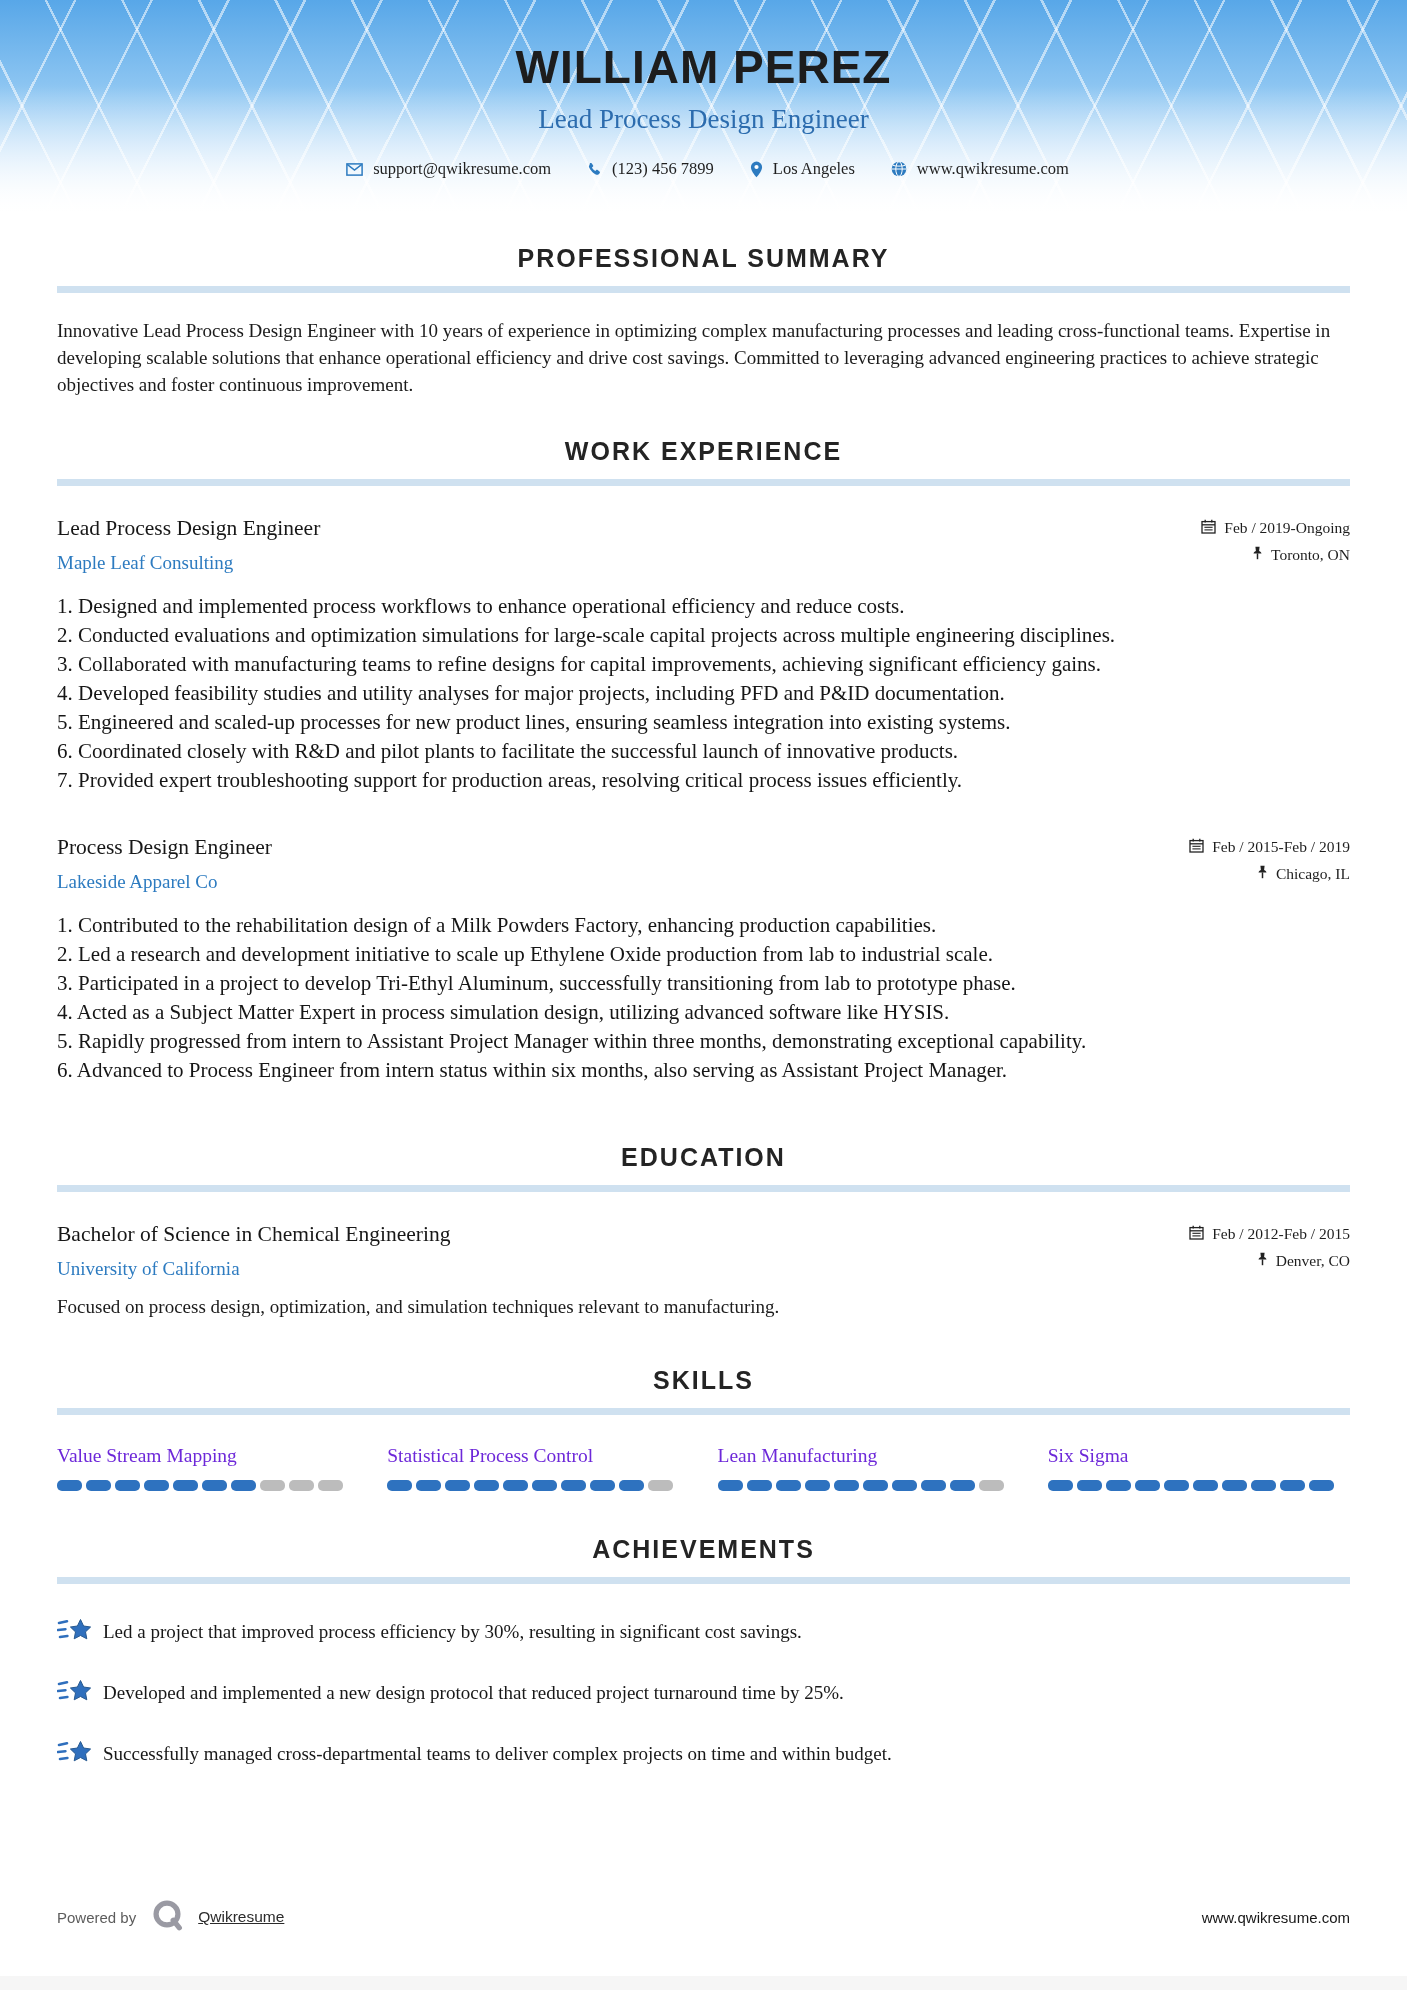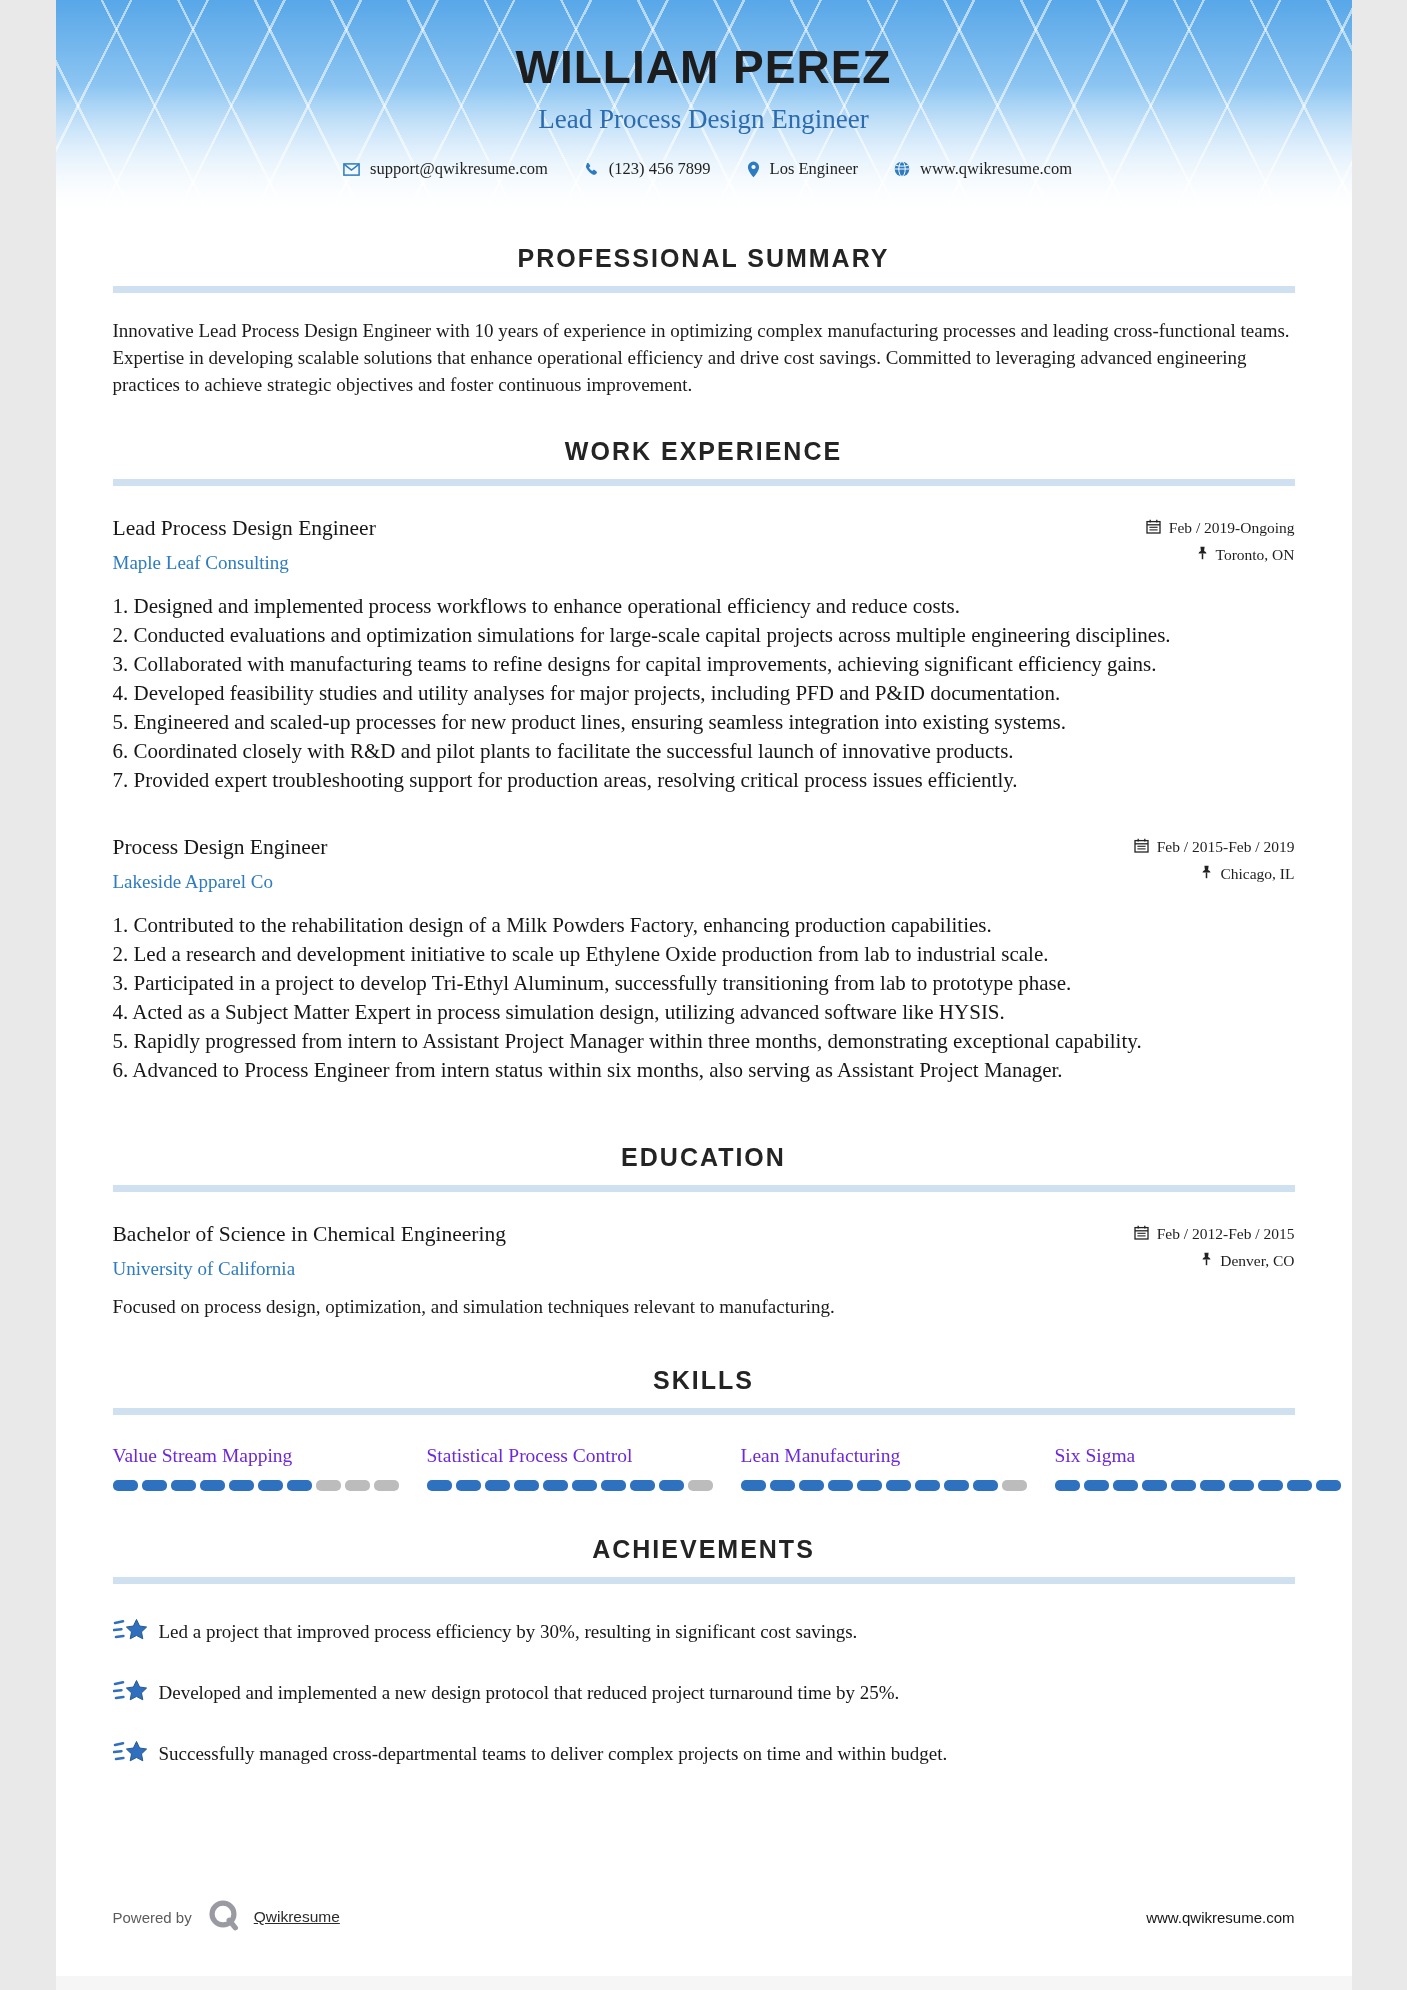--- a/index.html
+++ b/index.html
@@ -1,18 +1,18 @@
 <!DOCTYPE html>
 <html style="--accent: #2d7bc0; --divider: #cfe1f0; --dot-on: #2e72bf; --dot-off: #bcbcbc; --star: #2f6fbd; --header-top: #58a7e8;"><head>
 <meta charset="utf-8">
 <style>
   * { margin:0; padding:0; box-sizing:border-box; }
   html,body { background:#e9e9e9; }
   .page {
-    width:1296px; height:1990px; margin:0 auto; position:relative;
+    width:1407px; height:1990px; margin:0 auto; position:relative;
     background:#fff; overflow:hidden;
     font-family:"Liberation Serif", serif; color:#1c1c1c;
   }
   
   .header {
     position:relative; height:212px; width:100%;
     background:
       repeating-linear-gradient(116.6deg, rgba(255,255,255,0) 0 66px, rgba(255,255,255,.55) 66px 68.5px),
       repeating-linear-gradient(63.4deg,  rgba(255,255,255,0) 0 66px, rgba(255,255,255,.55) 66px 68.5px),
       linear-gradient(180deg, var(--header-top,#58a7e8) 0%, #8ec6f2 42%, #cde6fa 75%, #ffffff 100%);
@@ -110,21 +110,21 @@
           </span>
           <span>(123) 456 7899</span>
         </div>
         <div class="contact-item">
           <span>
             <svg width="13" height="17" viewBox="0 0 13 17">
                 <path d="M6.5 0.6 A5.6 5.6 0 0 0 0.9 6.2 C0.9 10.2 6.5 16.2 6.5 16.2 S12.1 10.2 12.1 6.2 A5.6 5.6 0 0 0 6.5 0.6 Z" fill="#2d7bc0"></path>
                 <circle cx="6.5" cy="6" r="2.1" fill="#ffffff"></circle>
               </svg>
           </span>
-          <span>Los Engineer</span>
+          <span>Los Angeles</span>
         </div>
         <div class="contact-item">
           <span>
             <svg width="16" height="16" viewBox="0 0 16 16">
                 <circle cx="8" cy="8" r="7.3" fill="#2d7bc0"></circle>
                 <ellipse cx="8" cy="8" rx="3.2" ry="7.3" fill="none" stroke="#ffffff" stroke-width="1"></ellipse>
                 <line x1="0.7" y1="8" x2="15.3" y2="8" stroke="#ffffff" stroke-width="1"></line>
                 <path d="M2 4.2 C4 5.4 12 5.4 14 4.2" fill="none" stroke="#ffffff" stroke-width="1"></path>
               </svg>
           </span>

